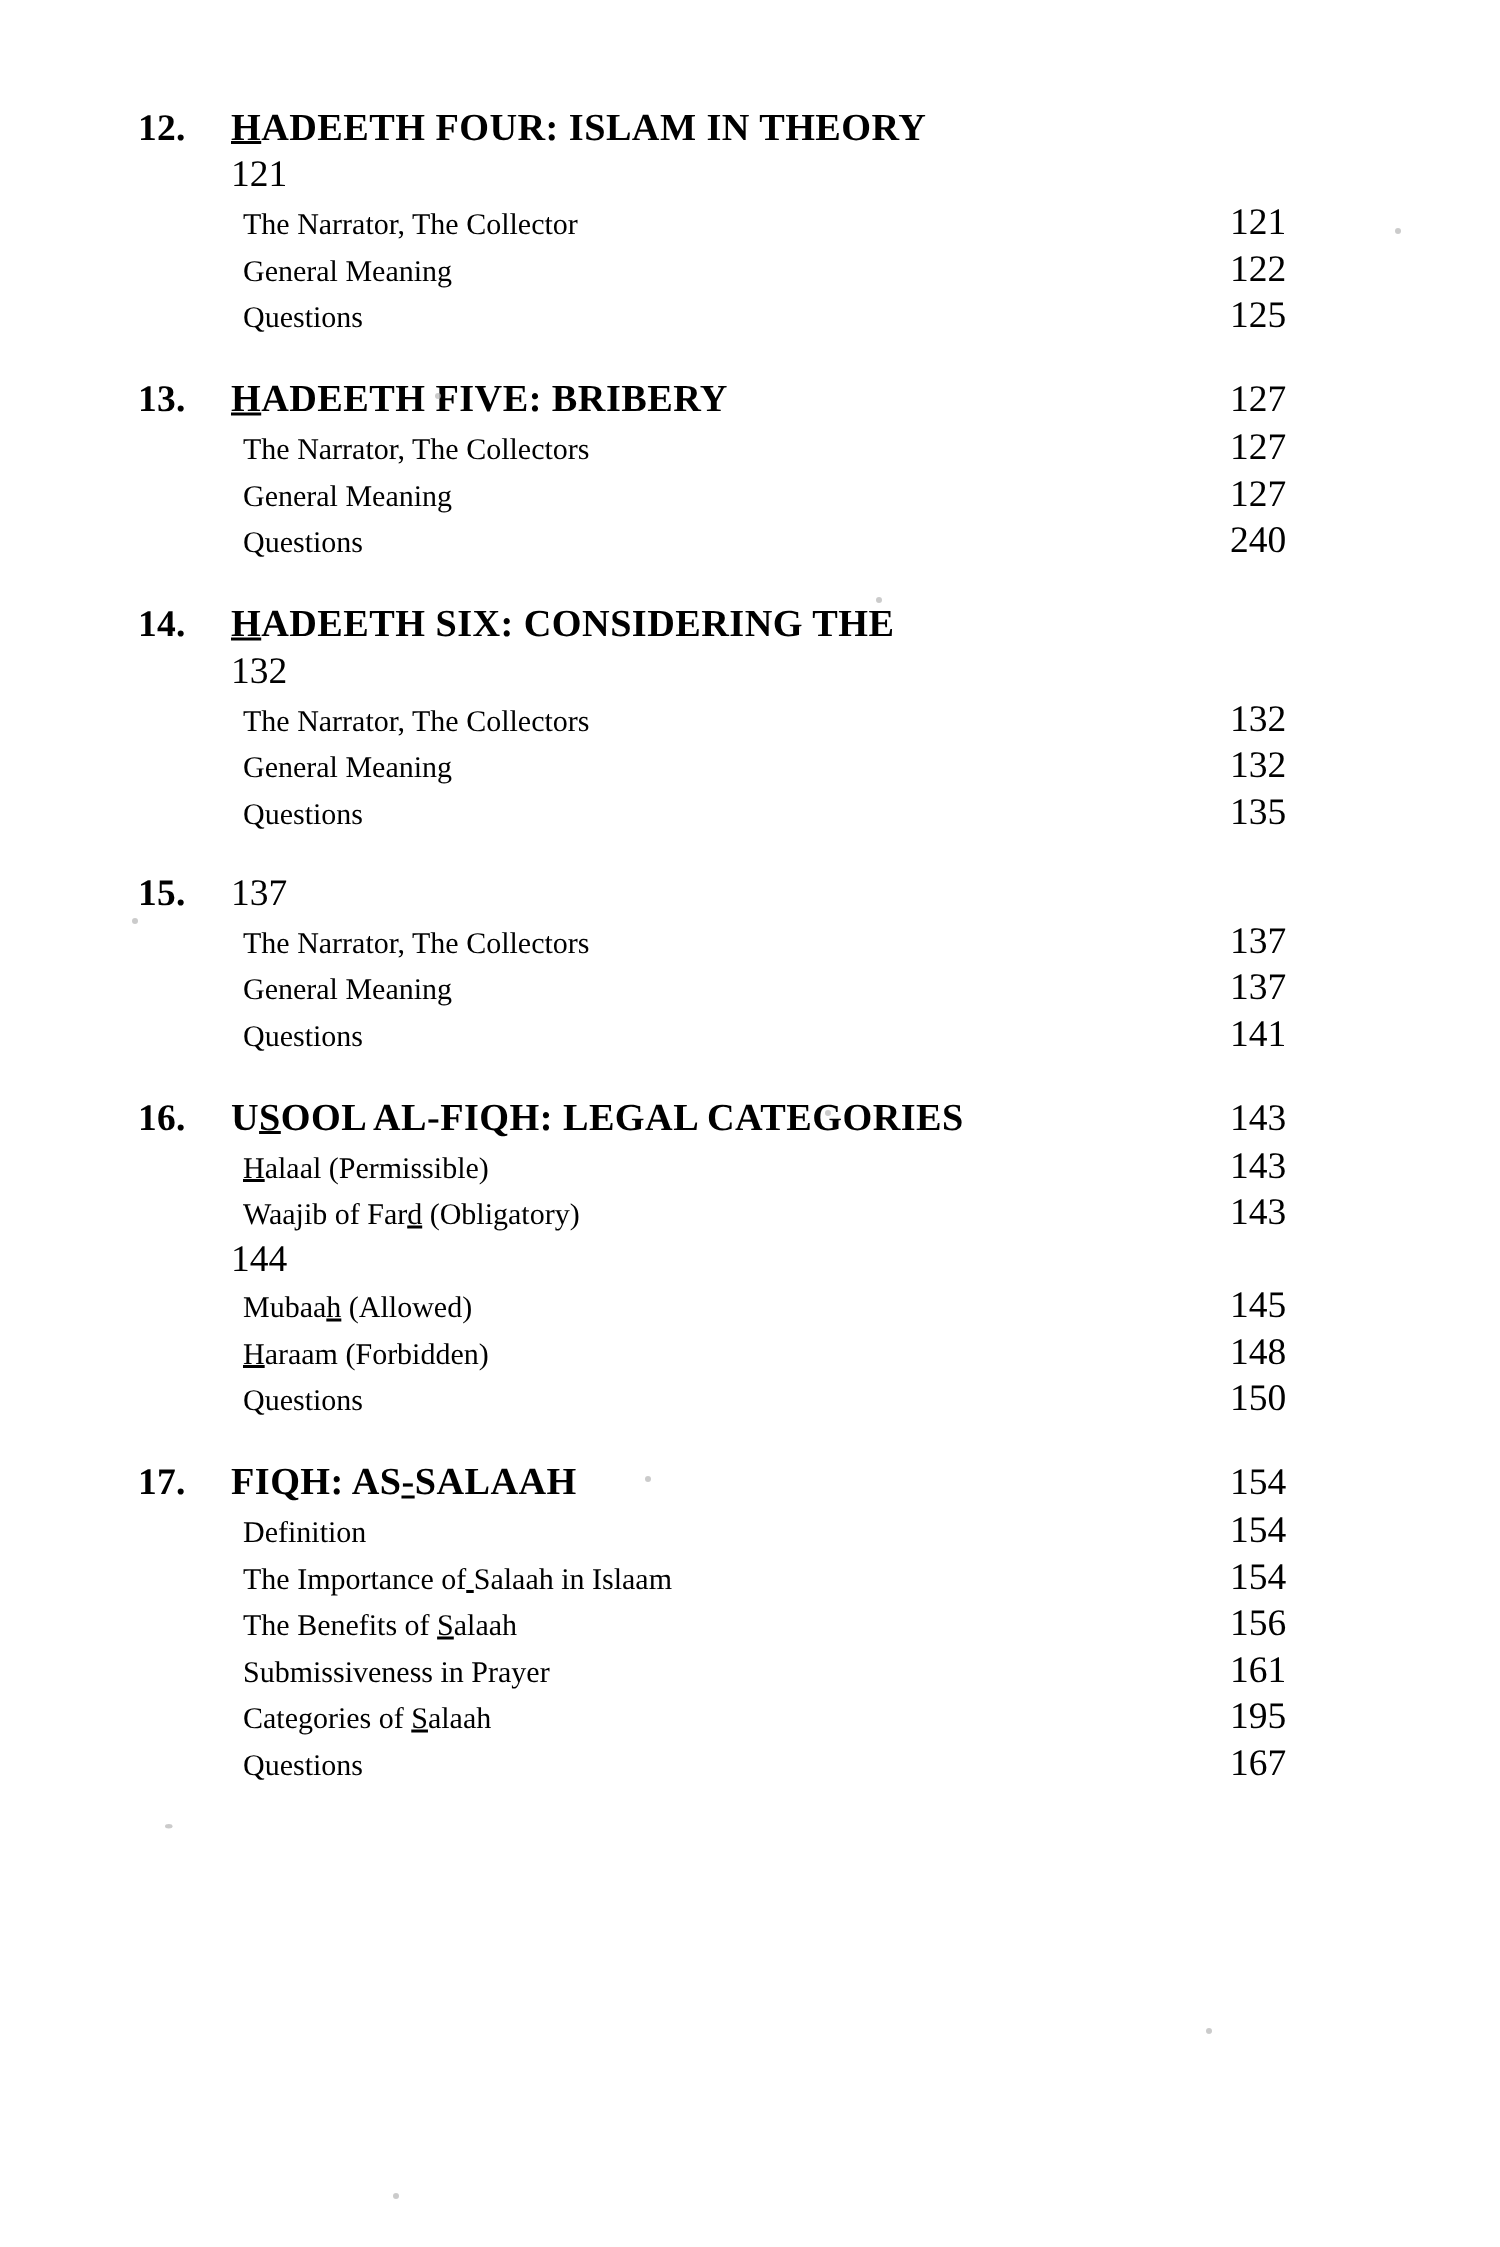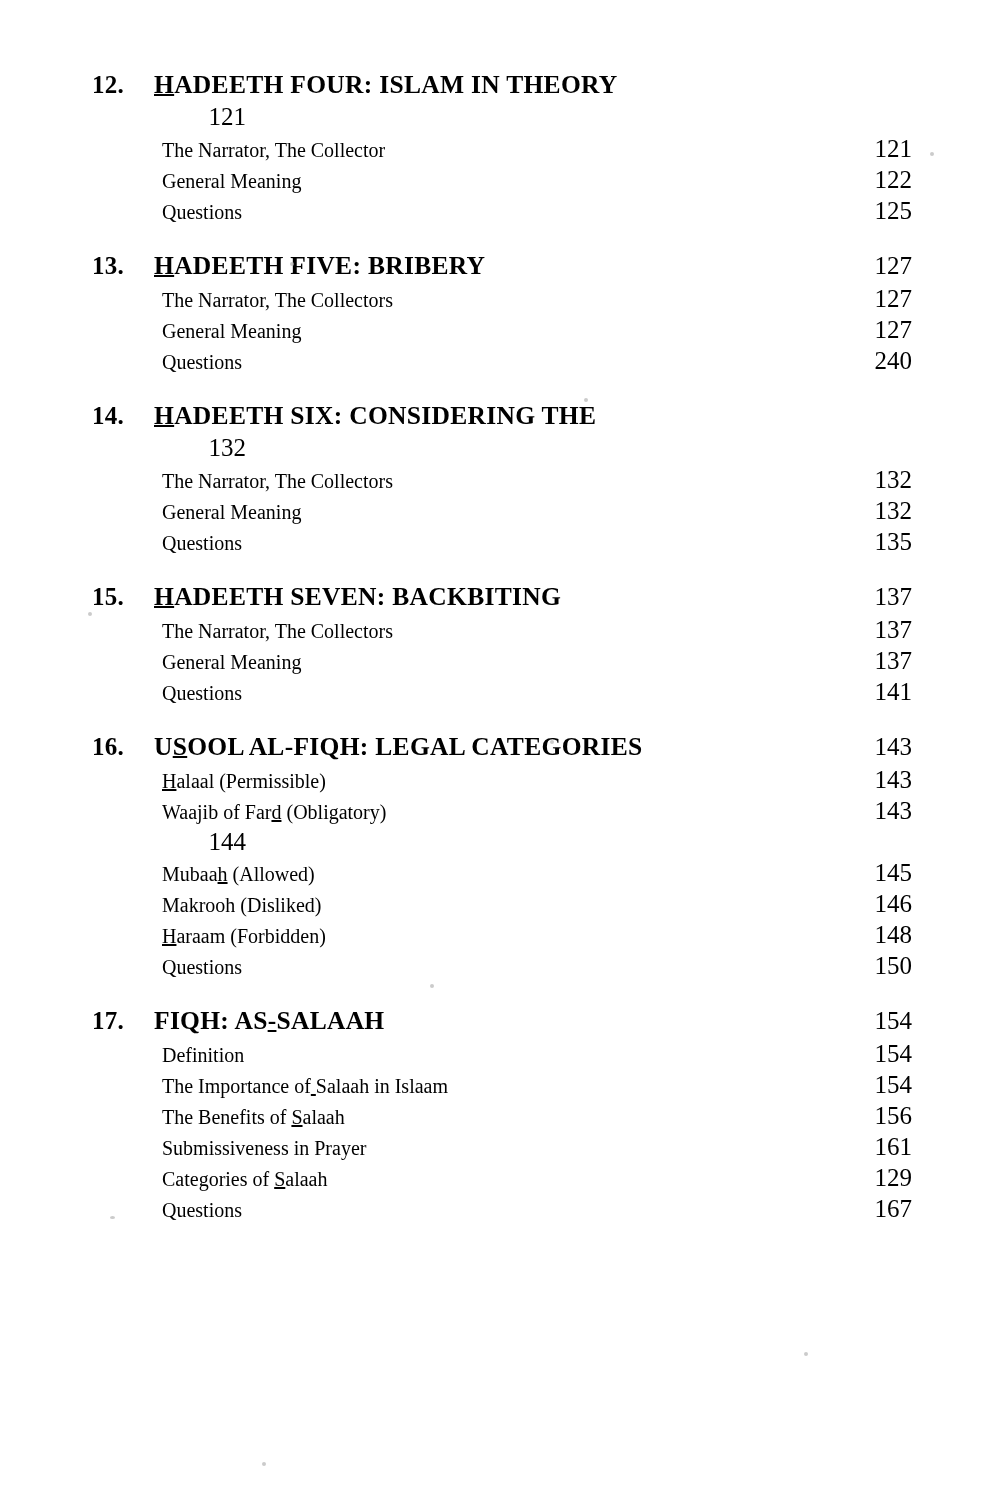--- a/index.html
+++ b/index.html
@@ -44,21 +44,20 @@
     letter-spacing: 0.2px;
   }
   .title-cell {
     flex: 1 1 auto;
     padding-right: 10px;
     font-family: Liberation Serif, serif;
   }
   .page-cell {
     width: 92px;
     flex: 0 0 92px;
-    text-align: right;
     font-size: 25px;
   }
   .chapter .title-cell {
     font-weight: bold;
     font-size: 25.5px;
     letter-spacing: 0.3px;
   }
   .chapter .page-cell {
     font-weight: normal;
   }
@@ -161,21 +160,20 @@
         </div>
         <div class="row sub">
           <div class="num"></div>
           <div class="title-cell">Questions</div>
           <div class="page-cell">135</div>
         </div>
       </div>
       <div class="group">
         <div class="row chapter">
           <div class="num">15.</div>
-          <div class="title-cell"><span class="under">H</span>ADEETH SEVEN: BACKBITING</div>
           <div class="page-cell">137</div>
         </div>
         <div class="row sub">
           <div class="num"></div>
           <div class="title-cell">The Narrator, The Collectors</div>
           <div class="page-cell">137</div>
         </div>
         <div class="row sub">
           <div class="num"></div>
           <div class="title-cell">General Meaning</div>
@@ -207,25 +205,20 @@
           <div class="num"></div>
           <div class="page-cell">144</div>
         </div>
         <div class="row sub">
           <div class="num"></div>
           <div class="title-cell">Mubaa<span class="under">h</span> (Allowed)</div>
           <div class="page-cell">145</div>
         </div>
         <div class="row sub">
           <div class="num"></div>
-          <div class="title-cell">Makrooh (Disliked)</div>
-          <div class="page-cell">146</div>
-        </div>
-        <div class="row sub">
-          <div class="num"></div>
           <div class="title-cell"><span class="under">H</span>araam (Forbidden)</div>
           <div class="page-cell">148</div>
         </div>
         <div class="row sub">
           <div class="num"></div>
           <div class="title-cell">Questions</div>
           <div class="page-cell">150</div>
         </div>
       </div>
       <div class="group">
@@ -250,21 +243,21 @@
           <div class="page-cell">156</div>
         </div>
         <div class="row sub">
           <div class="num"></div>
           <div class="title-cell">Submissiveness in Prayer</div>
           <div class="page-cell">161</div>
         </div>
         <div class="row sub">
           <div class="num"></div>
           <div class="title-cell">Categories of <span class="under">S</span>alaah</div>
-          <div class="page-cell">129</div>
+          <div class="page-cell">195</div>
         </div>
         <div class="row sub">
           <div class="num"></div>
           <div class="title-cell">Questions</div>
           <div class="page-cell">167</div>
         </div>
       </div>
     </div>
 
   <div class="speck" style="left:290px;top:262px;width:4px;height:4px;"></div>

